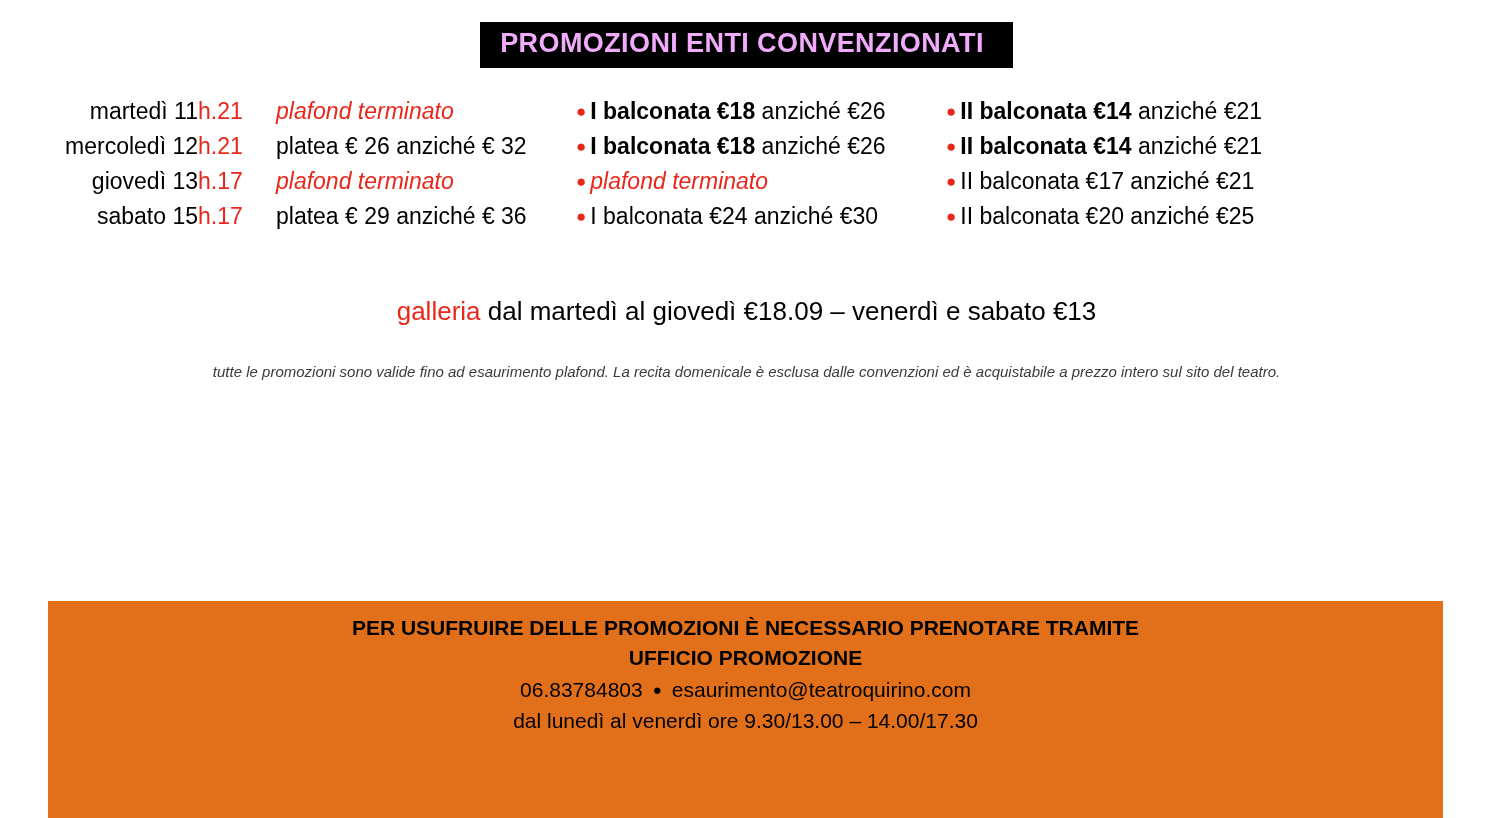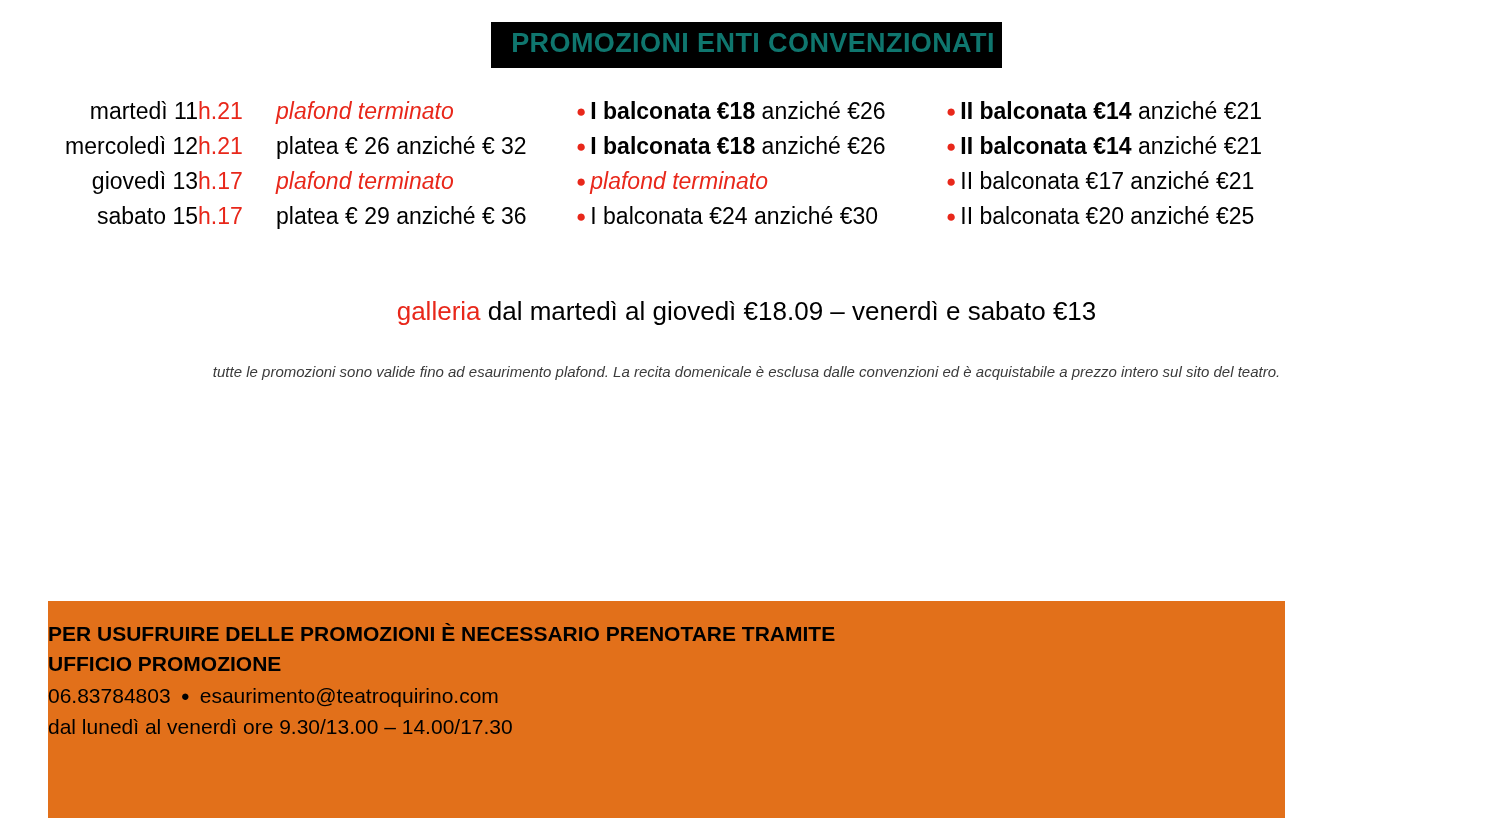--- a/index.html
+++ b/index.html
@@ -18,25 +18,25 @@
 
   
   .title-wrap {
     width: 100%;
     text-align: center;
     margin-top: 22px;
   }
   .title-banner {
     display: inline-block;
     background: #000000;
-    color: #0f766e;
+    color: #f0abfc;
     font-weight: bold;
     font-size: 27px;
     letter-spacing: 0.4px;
-    padding: 7px 7px 9px 20px;
+    padding: 7px 29px 9px 20px;
     line-height: 1.1;
   }
 
   
   .schedule {
     margin: 26px 0 0 0;
     padding-left: 100px;
     border-collapse: collapse;
     font-size: 23px;
   }
@@ -103,25 +103,26 @@
     color: #3b3b3b;
     margin: 34px auto 16px auto;
     width: 1360px;
   }
 
   
   .footer {
     position: absolute;
     left: 48px;
     top: 601px;
-    width: 1237px;
+    width: 1395px;
     height: 217px;
     background: #e2701a;
     box-sizing: border-box;
-    padding-top: 18px;
+    padding-top: 12px;
+    text-align: center;
   }
   .footer .l1,
   .footer .l2 {
     font-weight: bold;
     font-size: 21px;
     line-height: 1.45;
   }
   .footer .l3,
   .footer .l4 {
     font-size: 21px;

